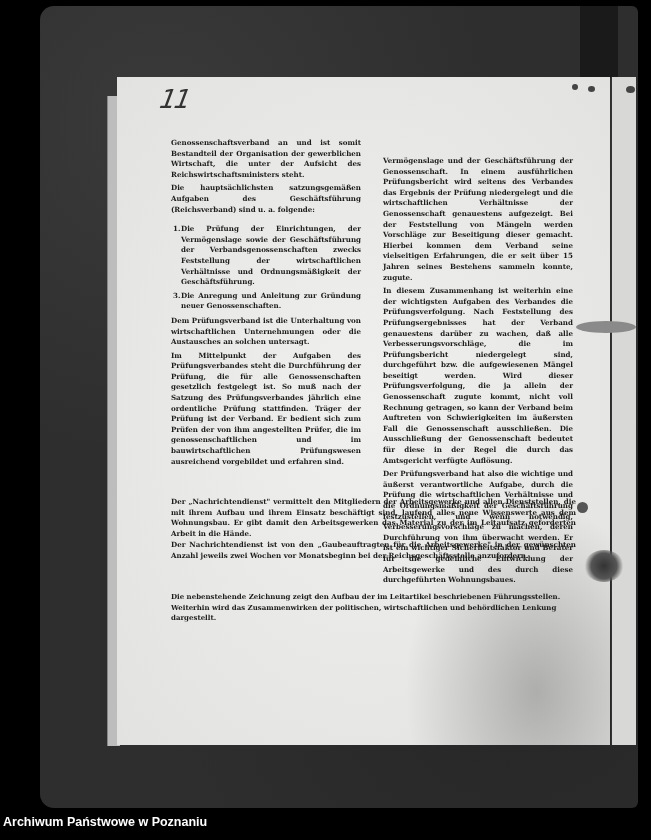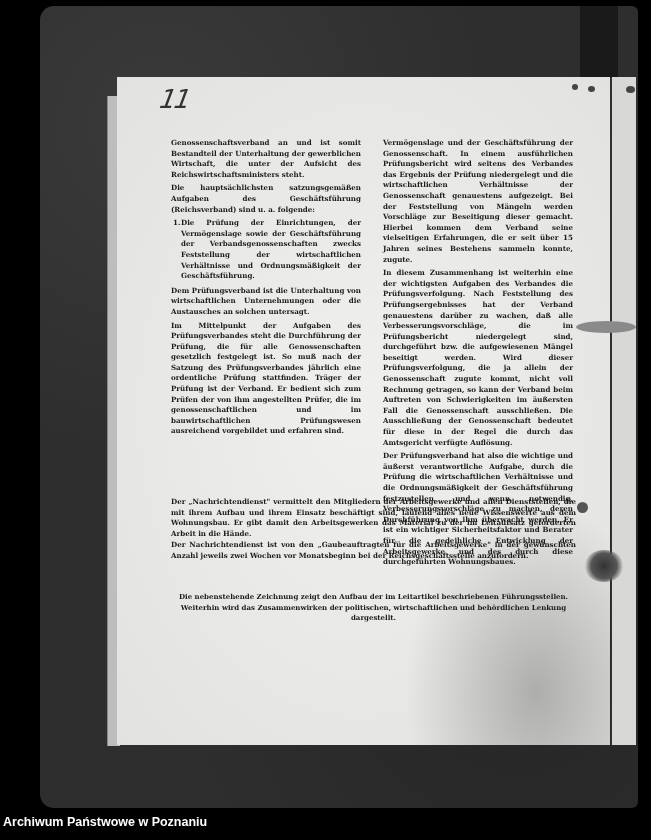--- a/index.html
+++ b/index.html
@@ -42,32 +42,32 @@
     .page-number {
       position: absolute; left: 160px; top: 84px; font-family: "DejaVu Sans", sans-serif;
       font-size: 26px; font-style: italic; color: #333; transform: skewX(-10deg); letter-spacing: -2px;
     }
     .col {
       position: absolute; font-size: 7.1px; line-height: 10.6px; text-align: justify; font-weight: bold;
       color: #1c1c1c;
     }
     .col p { margin: 0 0 3px 0; }
     .col-left { left: 171px; top: 138px; width: 190px; }
-    .col-right { left: 383px; top: 138px; width: 190px; }
-    .col ol { margin: 3px 0 4px 0; padding-left: 10px; list-style: none; }
+    .col-right { left: 383px; top: 156px; width: 190px; }
+    .col ol { margin: 9px 0 4px 0; padding-left: 10px; list-style: none; }
     .col ol li { margin-bottom: 3px; text-indent: -8px; padding-left: 0; }
     .col ol li .num { display: inline-block; width: 8px; text-indent: 0; }
     .notice {
       position: absolute; left: 171px; top: 497px; width: 405px; font-size: 7.1px; line-height: 10.7px;
       text-align: justify; font-weight: bold; color: #1c1c1c;
     }
     .notice p { margin: 0; }
     .caption {
       position: absolute; left: 171px; top: 592px; width: 405px; font-size: 7px; line-height: 10.5px;
-      text-align: center; font-weight: bold; color: #1c1c1c;
+      font-weight: bold; color: #1c1c1c;
     }
     .archive-label {
       position: absolute; left: 3px; top: 815px; font-family: "Liberation Sans", sans-serif;
       font-weight: bold; font-size: 12.5px; color: #ffffff; text-align: right;
     }
   </style>
 </head>
 <body>
 
 <div class="scan-frame"></div>
@@ -78,24 +78,25 @@
 <div class="stain-right"></div>
 <div class="stain-dot" style="left:572px;top:84px;width:6px;height:6px;"></div>
 <div class="stain-dot" style="left:588px;top:86px;width:7px;height:6px;"></div>
 <div class="stain-dot" style="left:626px;top:86px;width:9px;height:7px;"></div>
 <div class="stain-dot" style="left:577px;top:502px;width:11px;height:11px;background:#555;"></div>
 <div class="stain-blob"></div>
 
 <div class="page-number">11</div>
 
 <div class="col col-left">
-  <p>Genossenschaftsverband an und ist somit Bestandteil der Unterhaltung der gewerblichen Wirtschaft, die unter der Aufsicht des Reichswirtschaftsministers steht.</p>
+  <p>Genossenschaftsverband an und ist somit Bestandteil der Organisation der gewerblichen Wirtschaft, die unter der Aufsicht des Reichswirtschaftsministers steht.</p>
   <p style="margin-bottom:0">Die hauptsächlichsten satzungsgemäßen Aufgaben des Geschäftsführung (Reichsverband) sind u. a. folgende:</p>
   <ol>
     <li><span class="num">1.</span><span>Die Prüfung der Einrichtungen, der Vermögenslage sowie der Geschäftsführung der Verbandsgenossenschaften zwecks Feststellung der wirtschaftlichen Verhältnisse und Ordnungsmäßigkeit der Geschäftsführung.</span></li>
+    <li><span class="num">3.</span><span>Die Anregung und Anleitung zur Gründung neuer Genossenschaften.</span></li>
   </ol>
   <p>Dem Prüfungsverband ist die Unterhaltung von wirtschaftlichen Unternehmungen oder die Austausches an solchen untersagt.</p>
   <p>Im Mittelpunkt der Aufgaben des Prüfungsverbandes steht die Durchführung der Prüfung, die für alle Genossenschaften gesetzlich festgelegt ist. So muß nach der Satzung des Prüfungsverbandes jährlich eine ordentliche Prüfung stattfinden. Träger der Prüfung ist der Verband. Er bedient sich zum Prüfen der von ihm angestellten Prüfer, die im genossenschaftlichen und im bauwirtschaftlichen Prüfungswesen ausreichend vorgebildet und erfahren sind.</p>
 </div>
 
 <div class="col col-right">
   <p>Vermögenslage und der Geschäftsführung der Genossenschaft. In einem ausführlichen Prüfungsbericht wird seitens des Verbandes das Ergebnis der Prüfung niedergelegt und die wirtschaftlichen Verhältnisse der Genossenschaft genauestens aufgezeigt. Bei der Feststellung von Mängeln werden Vorschläge zur Beseitigung dieser gemacht. Hierbei kommen dem Verband seine vielseitigen Erfahrungen, die er seit über 15 Jahren seines Bestehens sammeln konnte, zugute.</p>
   <p>In diesem Zusammenhang ist weiterhin eine der wichtigsten Aufgaben des Verbandes die Prüfungsverfolgung. Nach Feststellung des Prüfungsergebnisses hat der Verband genauestens darüber zu wachen, daß alle Verbesserungsvorschläge, die im Prüfungsbericht niedergelegt sind, durchgeführt bzw. die aufgewiesenen Mängel beseitigt werden. Wird dieser Prüfungsverfolgung, die ja allein der Genossenschaft zugute kommt, nicht voll Rechnung getragen, so kann der Verband beim Auftreten von Schwierigkeiten im äußersten Fall die Genossenschaft ausschließen. Die Ausschließung der Genossenschaft bedeutet für diese in der Regel die durch das Amtsgericht verfügte Auflösung.</p>
   <p>Der Prüfungsverband hat also die wichtige und äußerst verantwortliche Aufgabe, durch die Prüfung die wirtschaftlichen Verhältnisse und die Ordnungsmäßigkeit der Geschäftsführung festzustellen, und wenn notwendig, Verbesserungsvorschläge zu machen, deren Durchführung von ihm überwacht werden. Er ist ein wichtiger Sicherheitsfaktor und Berater für die gedeihliche Entwicklung der Arbeitsgewerke und des durch diese durchgeführten Wohnungsbaues.</p>
 </div>

